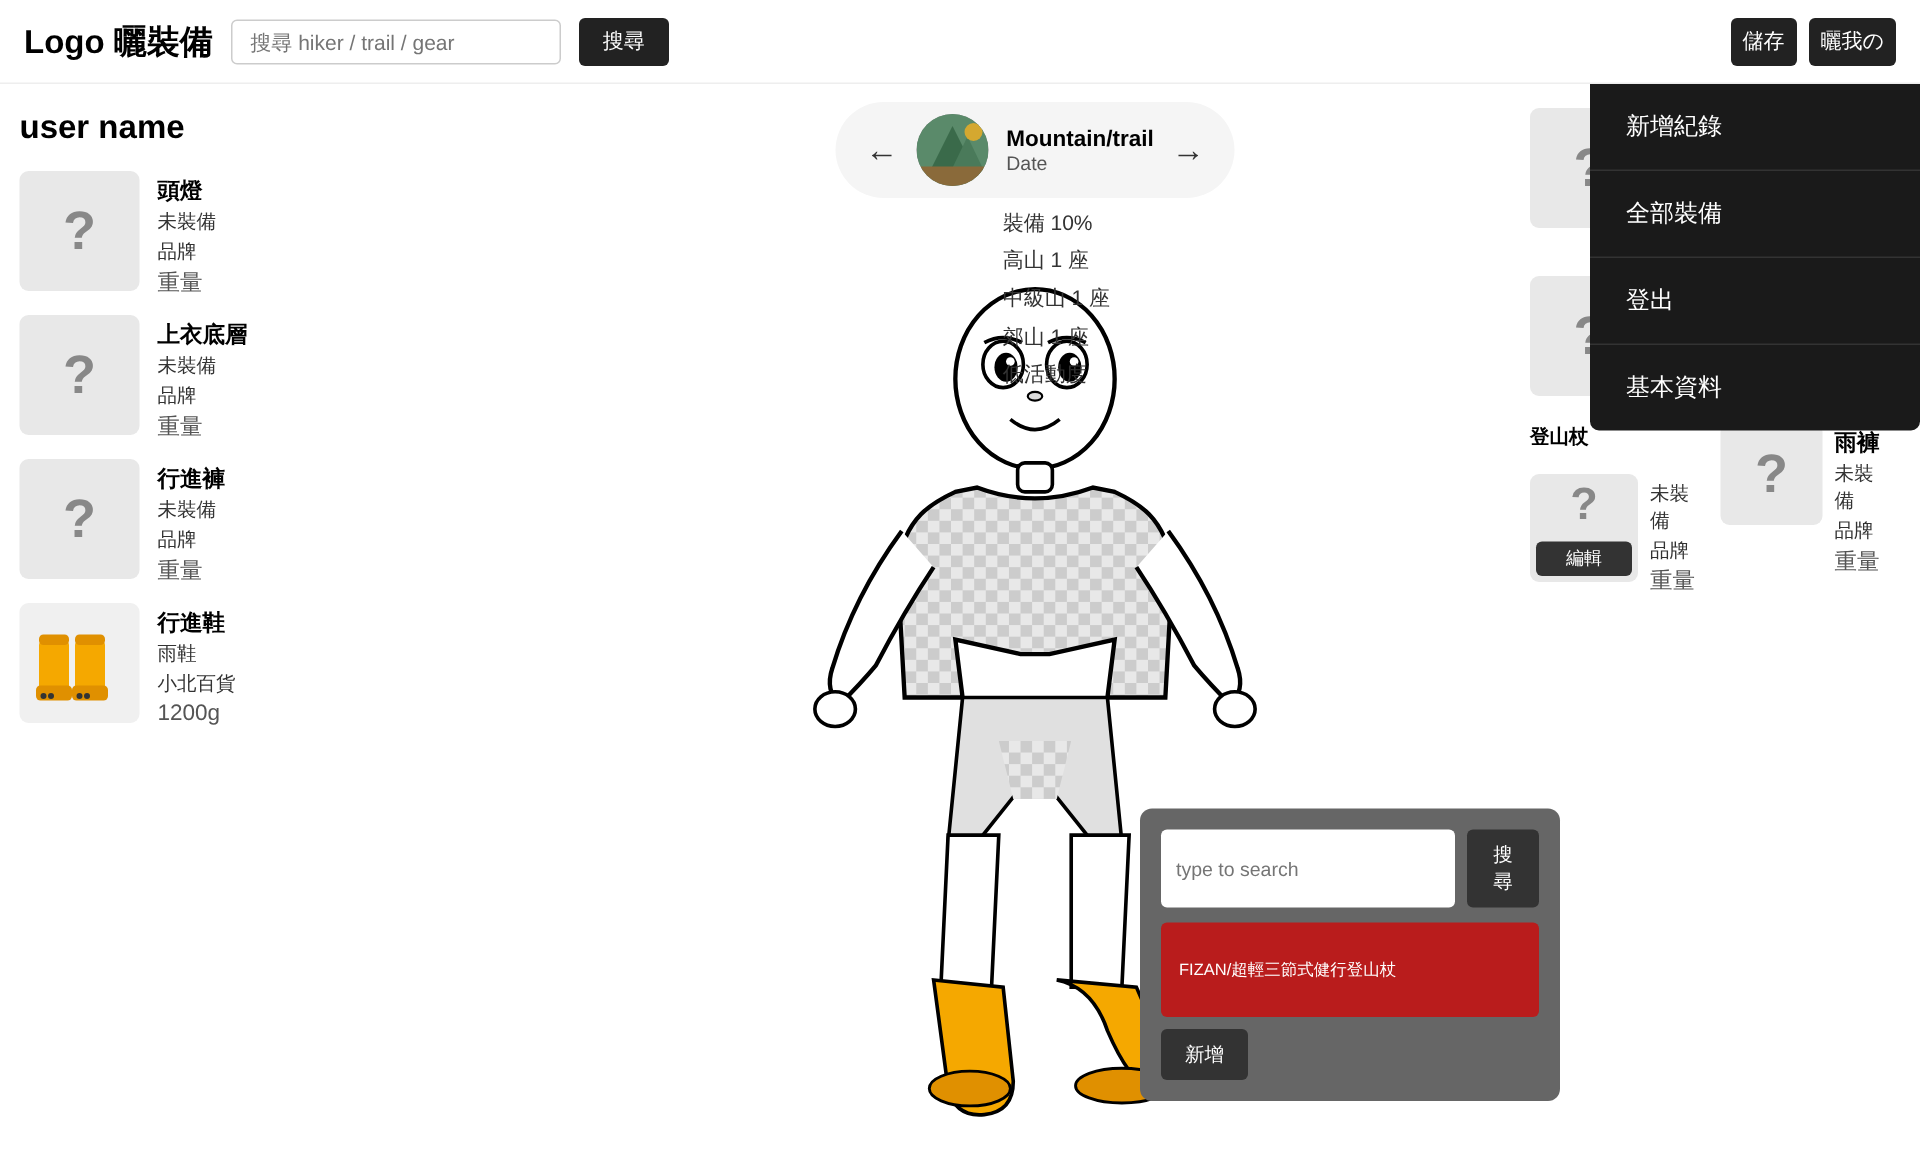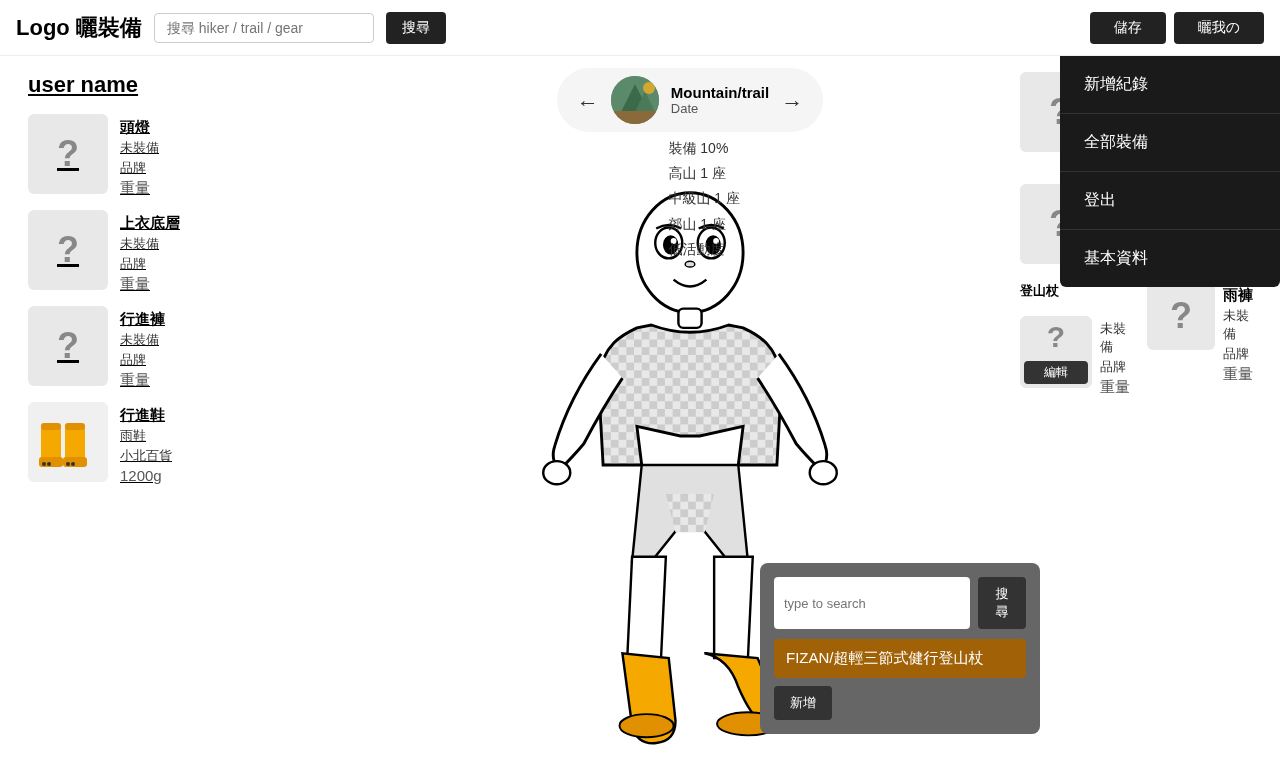--- a/index.html
+++ b/index.html
@@ -39,38 +39,37 @@
     .header-right {
       margin-left: auto;
       display: flex;
       gap: 8px;
     }
     .header-btn {
       background: #222;
       color: #fff;
       border: none;
       border-radius: 4px;
-      padding: 7px 24px;
+      padding: 7px 8px;
       font-size: 14px;
       cursor: pointer;
     }
 
     
     .main {
       display: flex;
       height: calc(782px - 56px);
       position: relative;
     }
 
     
     .left-panel {
       width: 380px;
-      padding: 16px 28px;
+      padding: 16px 13px;
       flex-shrink: 0;
-      text-decoration: underline;
     }
     .user-name {
       font-size: 22px;
       font-weight: bold;
       margin-bottom: 16px;
     }
 
     
     .gear-item {
       display: flex;
@@ -241,25 +240,25 @@
     .popup-search-btn {
       background: #333;
       color: #fff;
       border: none;
       border-radius: 4px;
       padding: 8px 12px;
       font-size: 13px;
       cursor: pointer;
     }
     .popup-result {
-      background: #a16207;
-      color: #fff;
-      border-radius: 4px;
-      padding: 10px 12px;
-      font-size: 15px;
+      background: #b91c1c;
+      color: #fff;
+      border-radius: 4px;
+      padding: 24px 12px;
+      font-size: 11px;
       margin-bottom: 8px;
       cursor: pointer;
     }
     .popup-add-btn {
       background: #333;
       color: #fff;
       border: none;
       border-radius: 4px;
       padding: 8px 16px;
       font-size: 13px;

